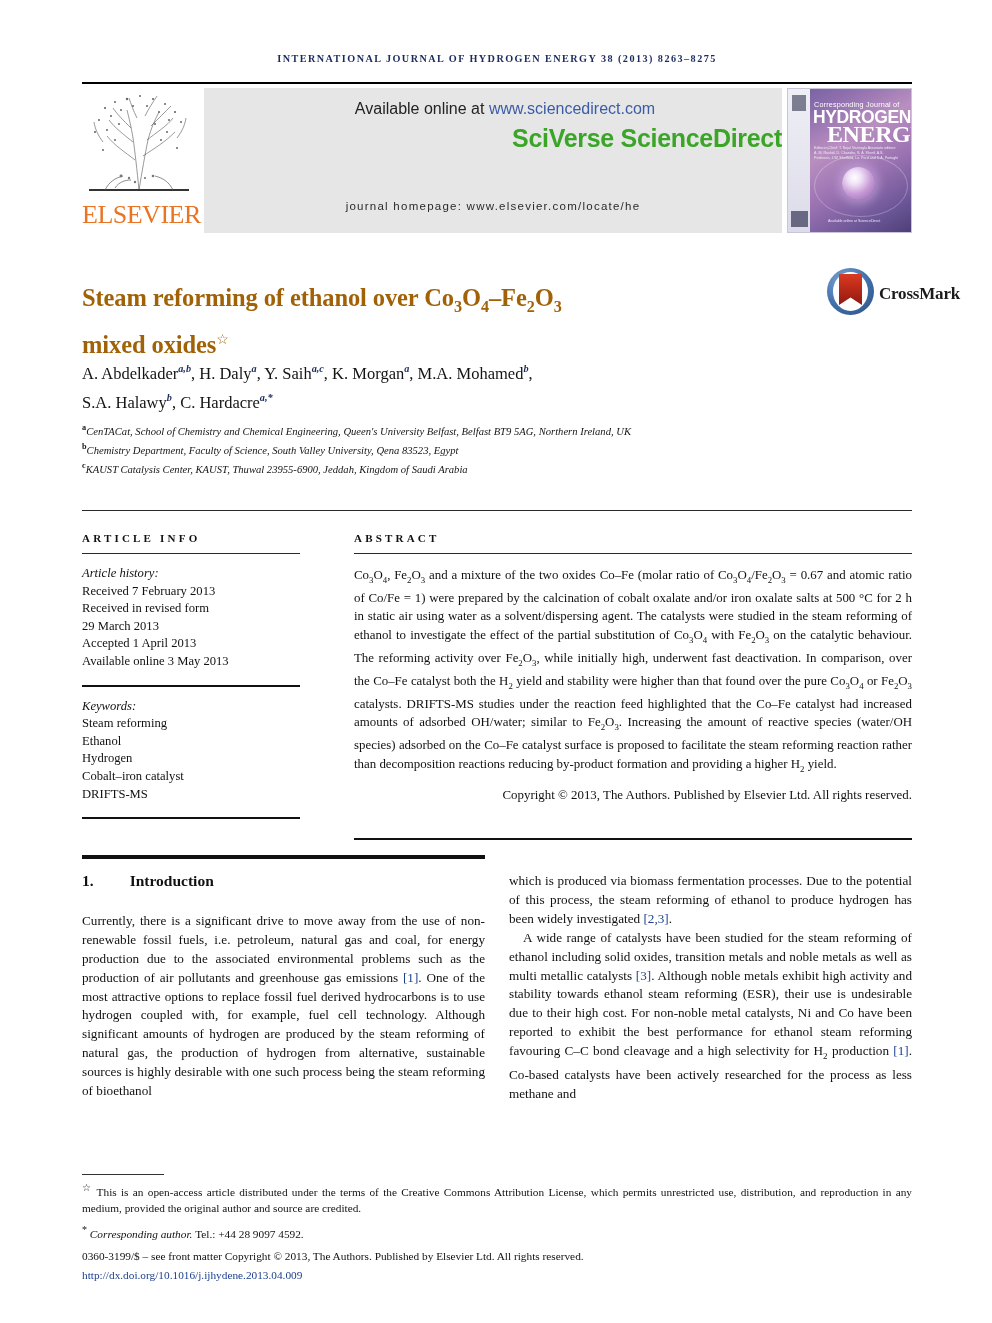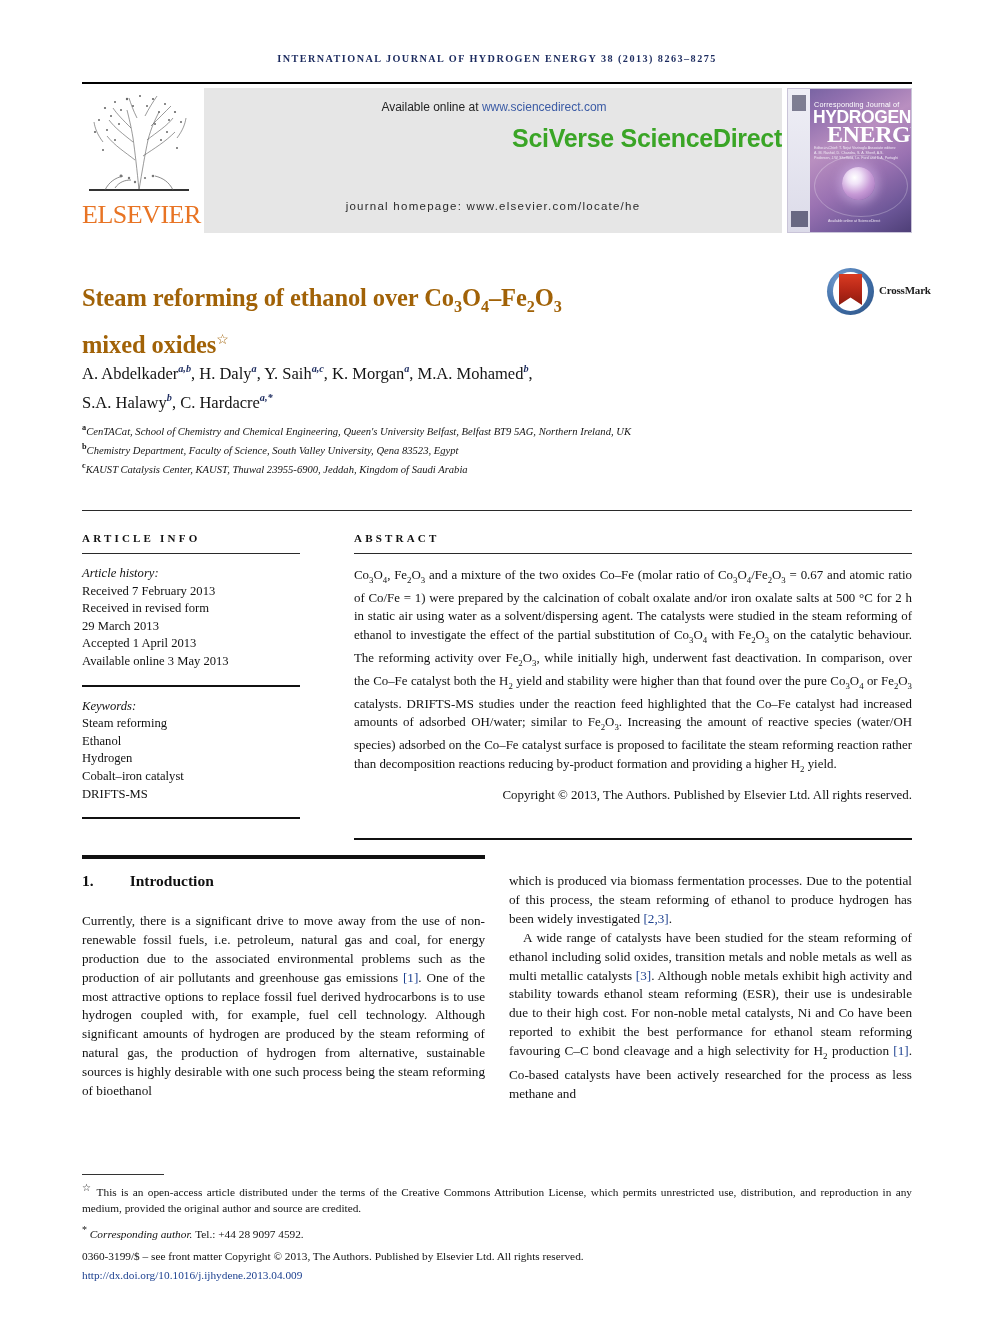--- a/index.html
+++ b/index.html
@@ -93,25 +93,25 @@
     position: absolute;
     left: 122px;
     top: 0;
     width: 578px;
     height: 145px;
     background: #e6e6e6;
   }
   .avail-line {
     position: absolute;
     top: 12px;
-    left: 1px;
+    left: 12px;
     width: 578px;
     text-align: center;
     font-family: "Liberation Sans", sans-serif;
-    font-size: 12px;
+    font-size: 16px;
     color: #232323;
   }
   .avail-line .url {
     color: #3b5ba5;
   }
   .sciverse {
     position: absolute;
     top: 36px;
     left: 0;
     width: 578px;
@@ -279,21 +279,21 @@
     left: 12px; top: 6px;
     width: 23px; height: 31px;
     background: linear-gradient(180deg, #d93b22 0%, #b42616 55%, #8d1b0f 100%);
     clip-path: polygon(0 0, 100% 0, 100% 100%, 50% 76%, 0 100%);
   }
   .cm-text {
     position: absolute;
     left: 52px;
     top: 16px;
     font-family: "Liberation Serif", serif;
-    font-size: 11px;
+    font-size: 17px;
     font-weight: bold;
     color: #1b1b1b;
     letter-spacing: -0.2px;
   }
 
   
   .authors {
     position: absolute;
     top: 357px;
     left: 0;

